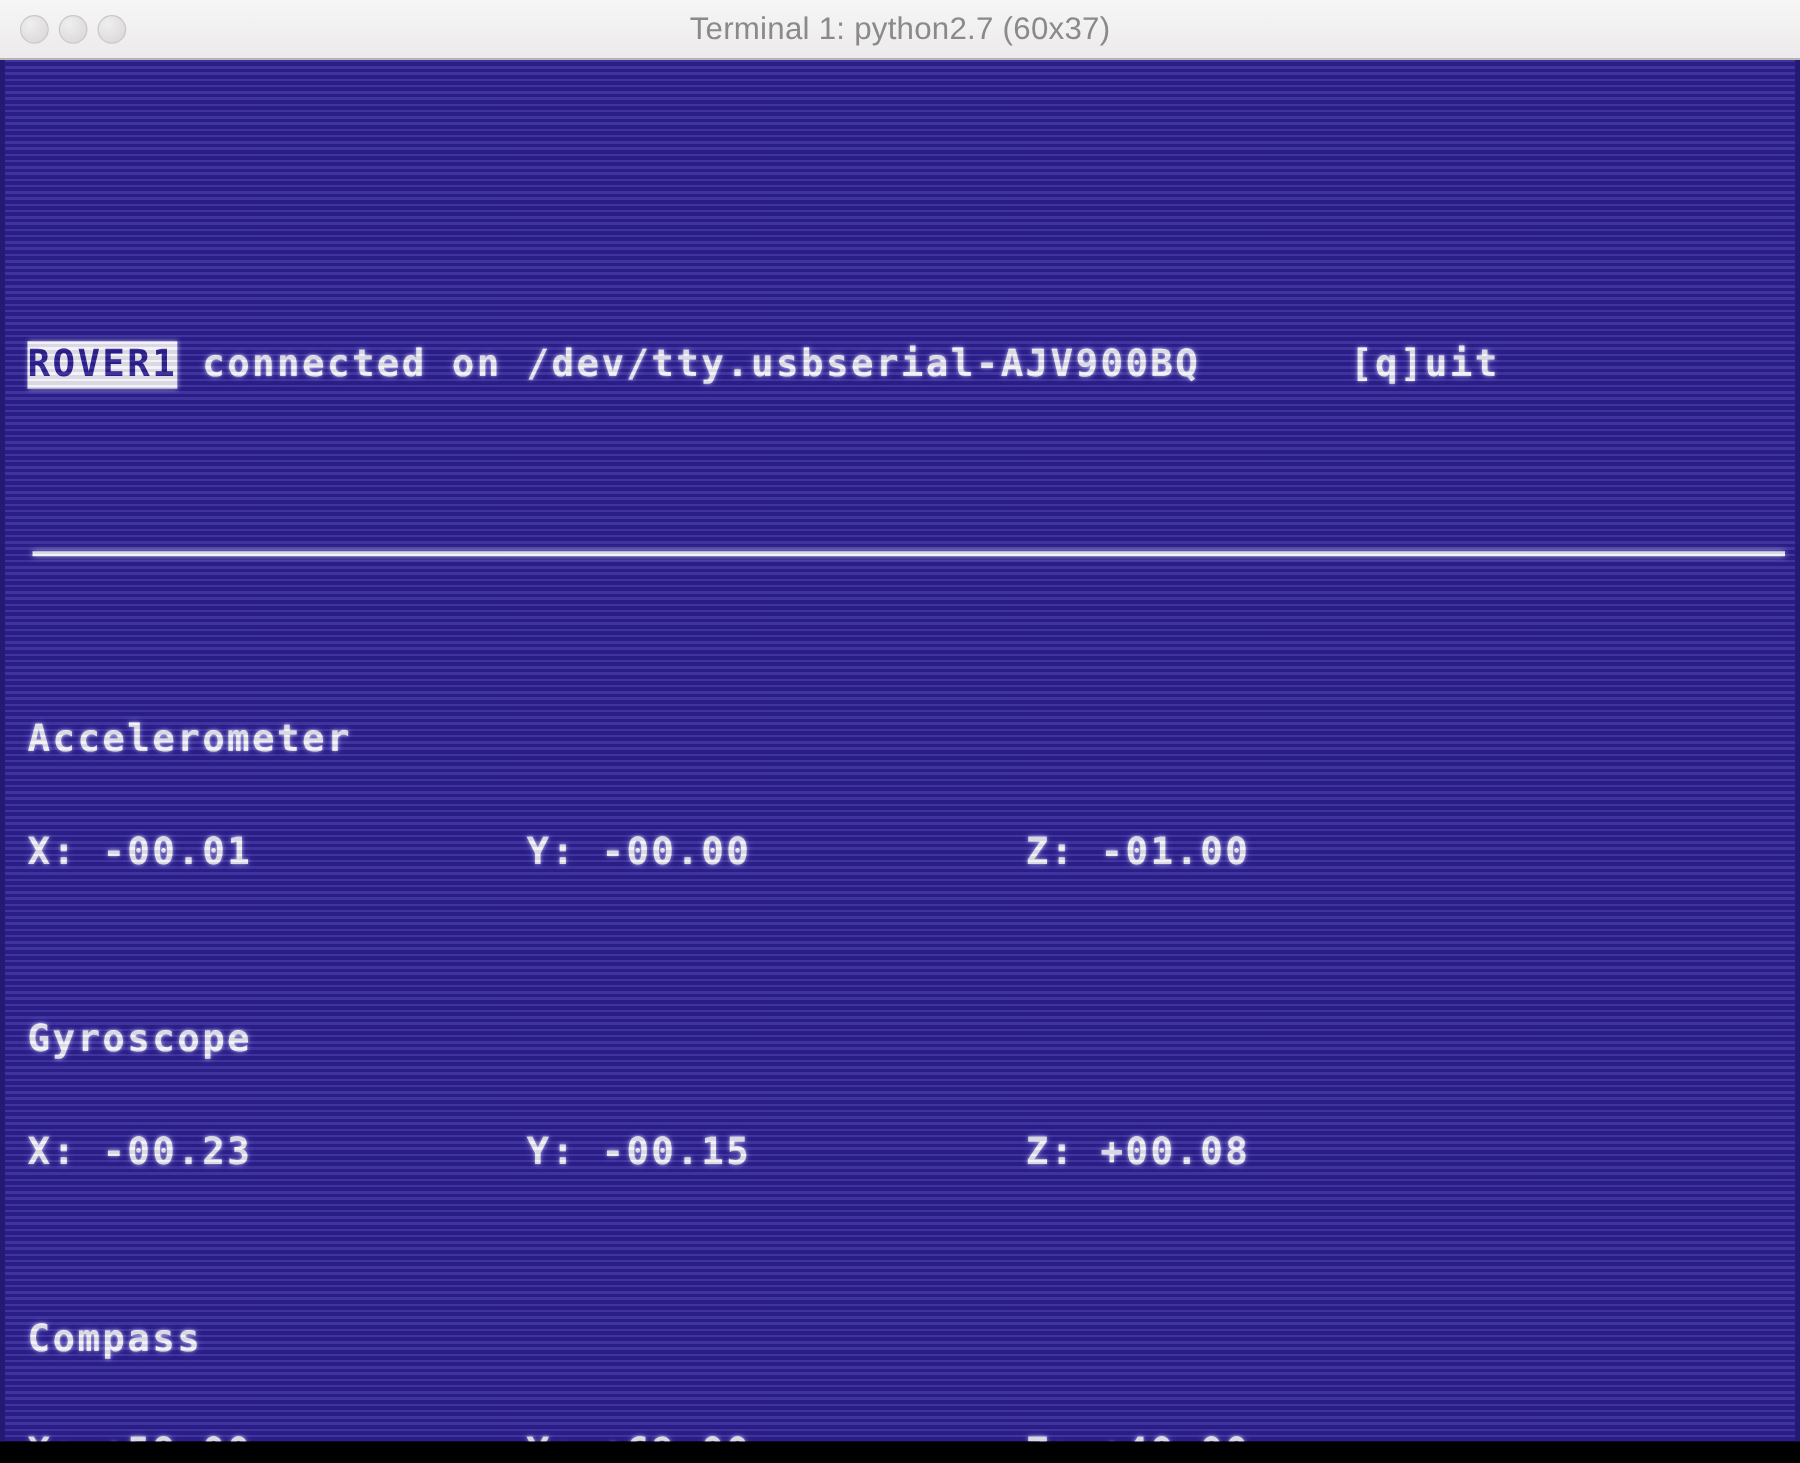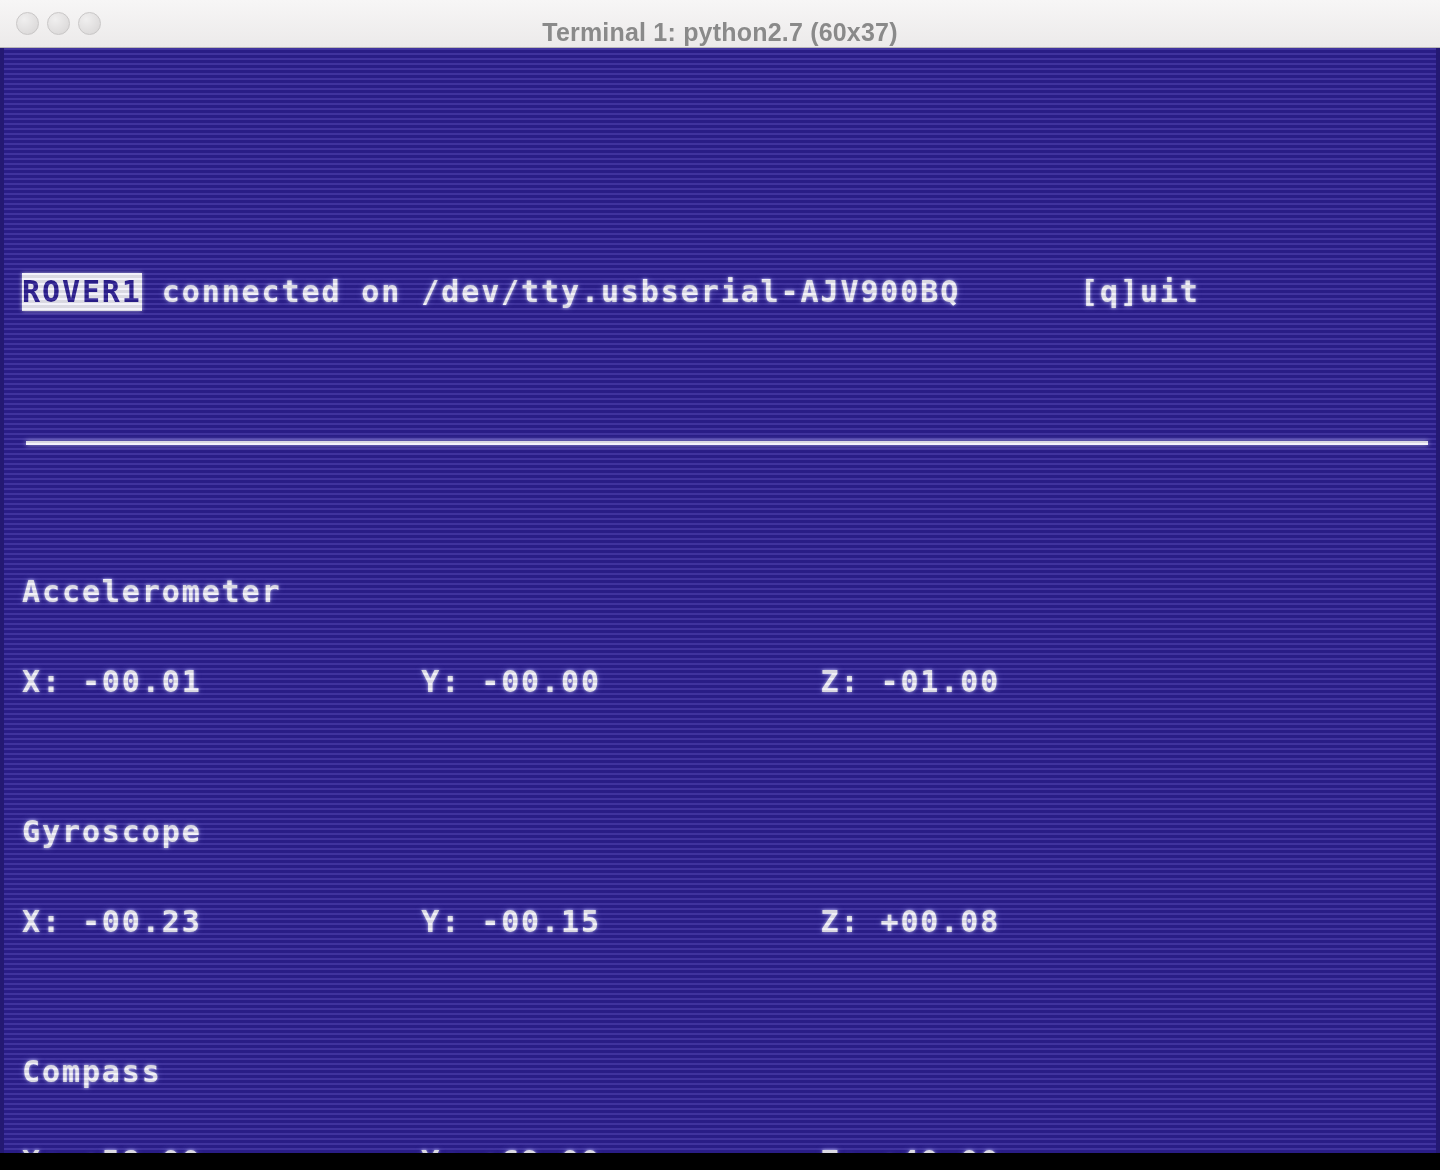--- a/index.html
+++ b/index.html
@@ -20,22 +20,21 @@
     height: 1170px;
     position: relative;
     background: #000000;
   }
   #titlebar {
     height: 47px;
     background: linear-gradient(#f7f6f6, #eceaea);
     border-bottom: 1px solid #b9b7b7;
     position: relative;
     display: flex;
-    align-items: flex-end;
-    font-weight: bold;
+    align-items: center;
   }
   #traffic {
     position: absolute;
     left: 16px;
     top: 0;
     height: 47px;
     display: flex;
     align-items: center;
     gap: 8px;
   }

